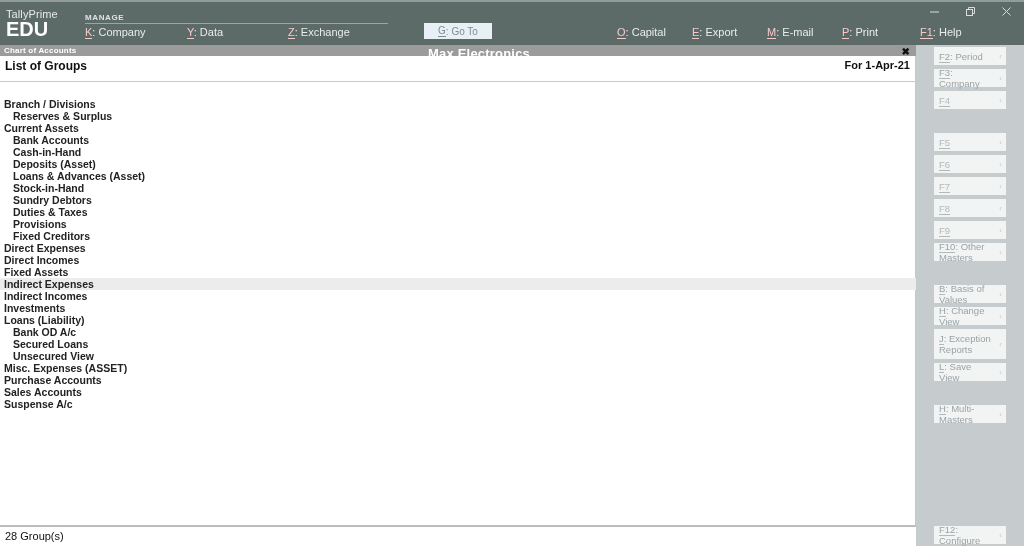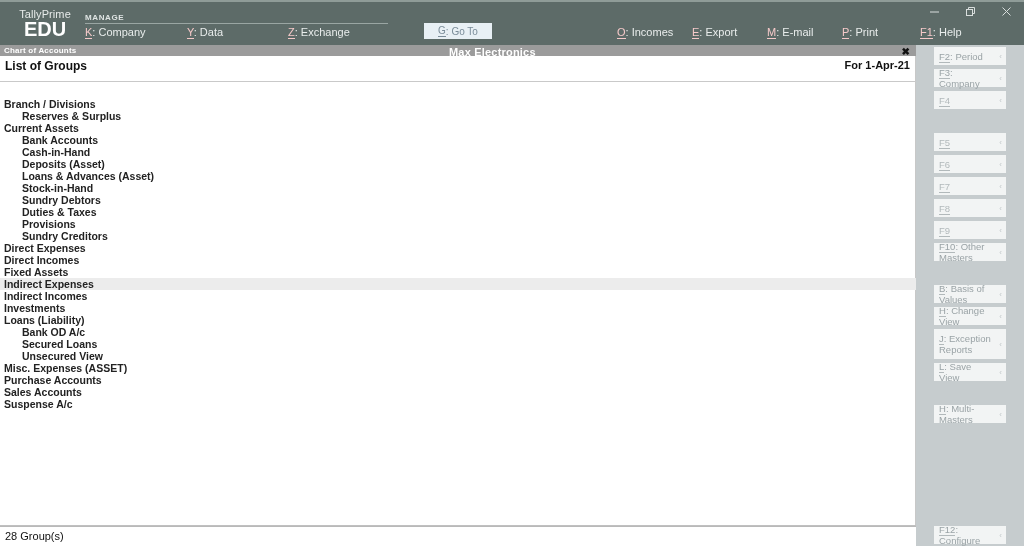--- a/index.html
+++ b/index.html
@@ -33,21 +33,20 @@
     display: flex; align-items: center; justify-content: center;
     color: #d9dedd; font-size: 12px; line-height: 1;
     cursor: default;
   }
   .wincontrols .wbtn svg { display: block; }
 
   
   .header {
     position: absolute; left: 0; top: 21px; width: 940px; height: 24px;
     background: #5d6b68;
-    text-align: center;
   }
   .brand {
     position: absolute; left: 6px; top: -13px; width: 78px;
   }
   .brand .b1 { color: #e7ebea; font-size: 11px; line-height: 13px; letter-spacing: .1px;}
   .brand .b2 { color: #ffffff; font-size: 20px; font-weight: bold; line-height: 17px; }
 
   .manage-label {
     position: absolute; left: 85px; top: -8px;
     color: #dfe4e3; font-size: 8px; font-weight: bold; letter-spacing: .6px;
@@ -76,22 +75,22 @@
   
   .substrip {
     position: absolute; left: 0; top: 45px; width: 1024px; height: 11px;
     background: #9b9b9b;
   }
   .substrip .left {
     position: absolute; left: 4px; top: 1px;
     font-size: 8px; font-weight: bold; color: #ffffff; letter-spacing: .2px;
   }
   .substrip .right {
-    position: absolute; left: 449px; top: 1px;
-    font-size: 11px; font-weight: bold; color: #ffffff; letter-spacing: .2px;
+    position: absolute; left: 428px; top: 1px;
+    font-size: 13px; font-weight: bold; color: #ffffff; letter-spacing: .2px;
   }
 
   
   .panel {
     position: absolute; left: 0; top: 56px;
     width: 916px; height: 470px;
     background: #ffffff;
     border-right: 1px solid #c8c8c8;
   }
   .panel-close {
@@ -122,21 +121,21 @@
     position: relative;
     height: 12px; width: 916px;
     display: flex; align-items: center;
     cursor: default;
   }
   .row .label {
     font-size: 10.5px; font-weight: bold; color: #222; white-space: nowrap;
     line-height: 12px;
   }
   .row.lvl0 .label { padding-left: 4px; }
-  .row.lvl1 .label { padding-left: 22px; }
+  .row.lvl1 .label { padding-left: 13px; }
   .row.selected { background: #ececec; }
 
   .list-bottom-rule {
     position: absolute; left: 0; top: 469px; width: 916px; height: 1px;
     background: #c0c0c0;
   }
 
   
   .footer {
     position: absolute; left: 0; top: 526px; width: 916px; height: 20px;
@@ -221,21 +220,21 @@
         <div class="menuitem" style="left: 85px;"><span class="hk">K</span><span class="sep">: </span><span>Company</span></div>
         <div class="menuitem" style="left: 187px;"><span class="hk">Y</span><span class="sep">: </span><span>Data</span></div>
         <div class="menuitem" style="left: 288px;"><span class="hk">Z</span><span class="sep">: </span><span>Exchange</span></div>
       </div>
     <div class="goto-btn">
       <span class="hk">G</span>
         <span>:&nbsp;</span>
         <span>Go To</span>
     </div>
     <div id="menu-right">
-        <div class="menuitem" style="left: 617px;"><span class="hk">O</span><span class="sep">: </span><span>Incomes</span></div>
+        <div class="menuitem" style="left: 617px;"><span class="hk">O</span><span class="sep">: </span><span>Capital</span></div>
         <div class="menuitem" style="left: 692px;"><span class="hk">E</span><span class="sep">: </span><span>Export</span></div>
         <div class="menuitem" style="left: 767px;"><span class="hk">M</span><span class="sep">: </span><span>E-mail</span></div>
         <div class="menuitem" style="left: 842px;"><span class="hk">P</span><span class="sep">: </span><span>Print</span></div>
         <div class="menuitem" style="left: 920px;"><span class="hk">F1</span><span class="sep">: </span><span>Help</span></div>
       </div>
   </div>
 
   <div class="substrip">
     <div class="left">Chart of Accounts</div>
     <div class="right">Max Electronics</div>
@@ -276,21 +275,21 @@
         <div class="row lvl1">
           <span class="label">Sundry Debtors</span>
         </div>
         <div class="row lvl1">
           <span class="label">Duties &amp; Taxes</span>
         </div>
         <div class="row lvl1">
           <span class="label">Provisions</span>
         </div>
         <div class="row lvl1">
-          <span class="label">Sundry Creditors</span>
+          <span class="label">Fixed Creditors</span>
         </div>
         <div class="row lvl0">
           <span class="label">Direct Expenses</span>
         </div>
         <div class="row lvl0">
           <span class="label">Direct Incomes</span>
         </div>
         <div class="row lvl0">
           <span class="label">Fixed Assets</span>
         </div>

